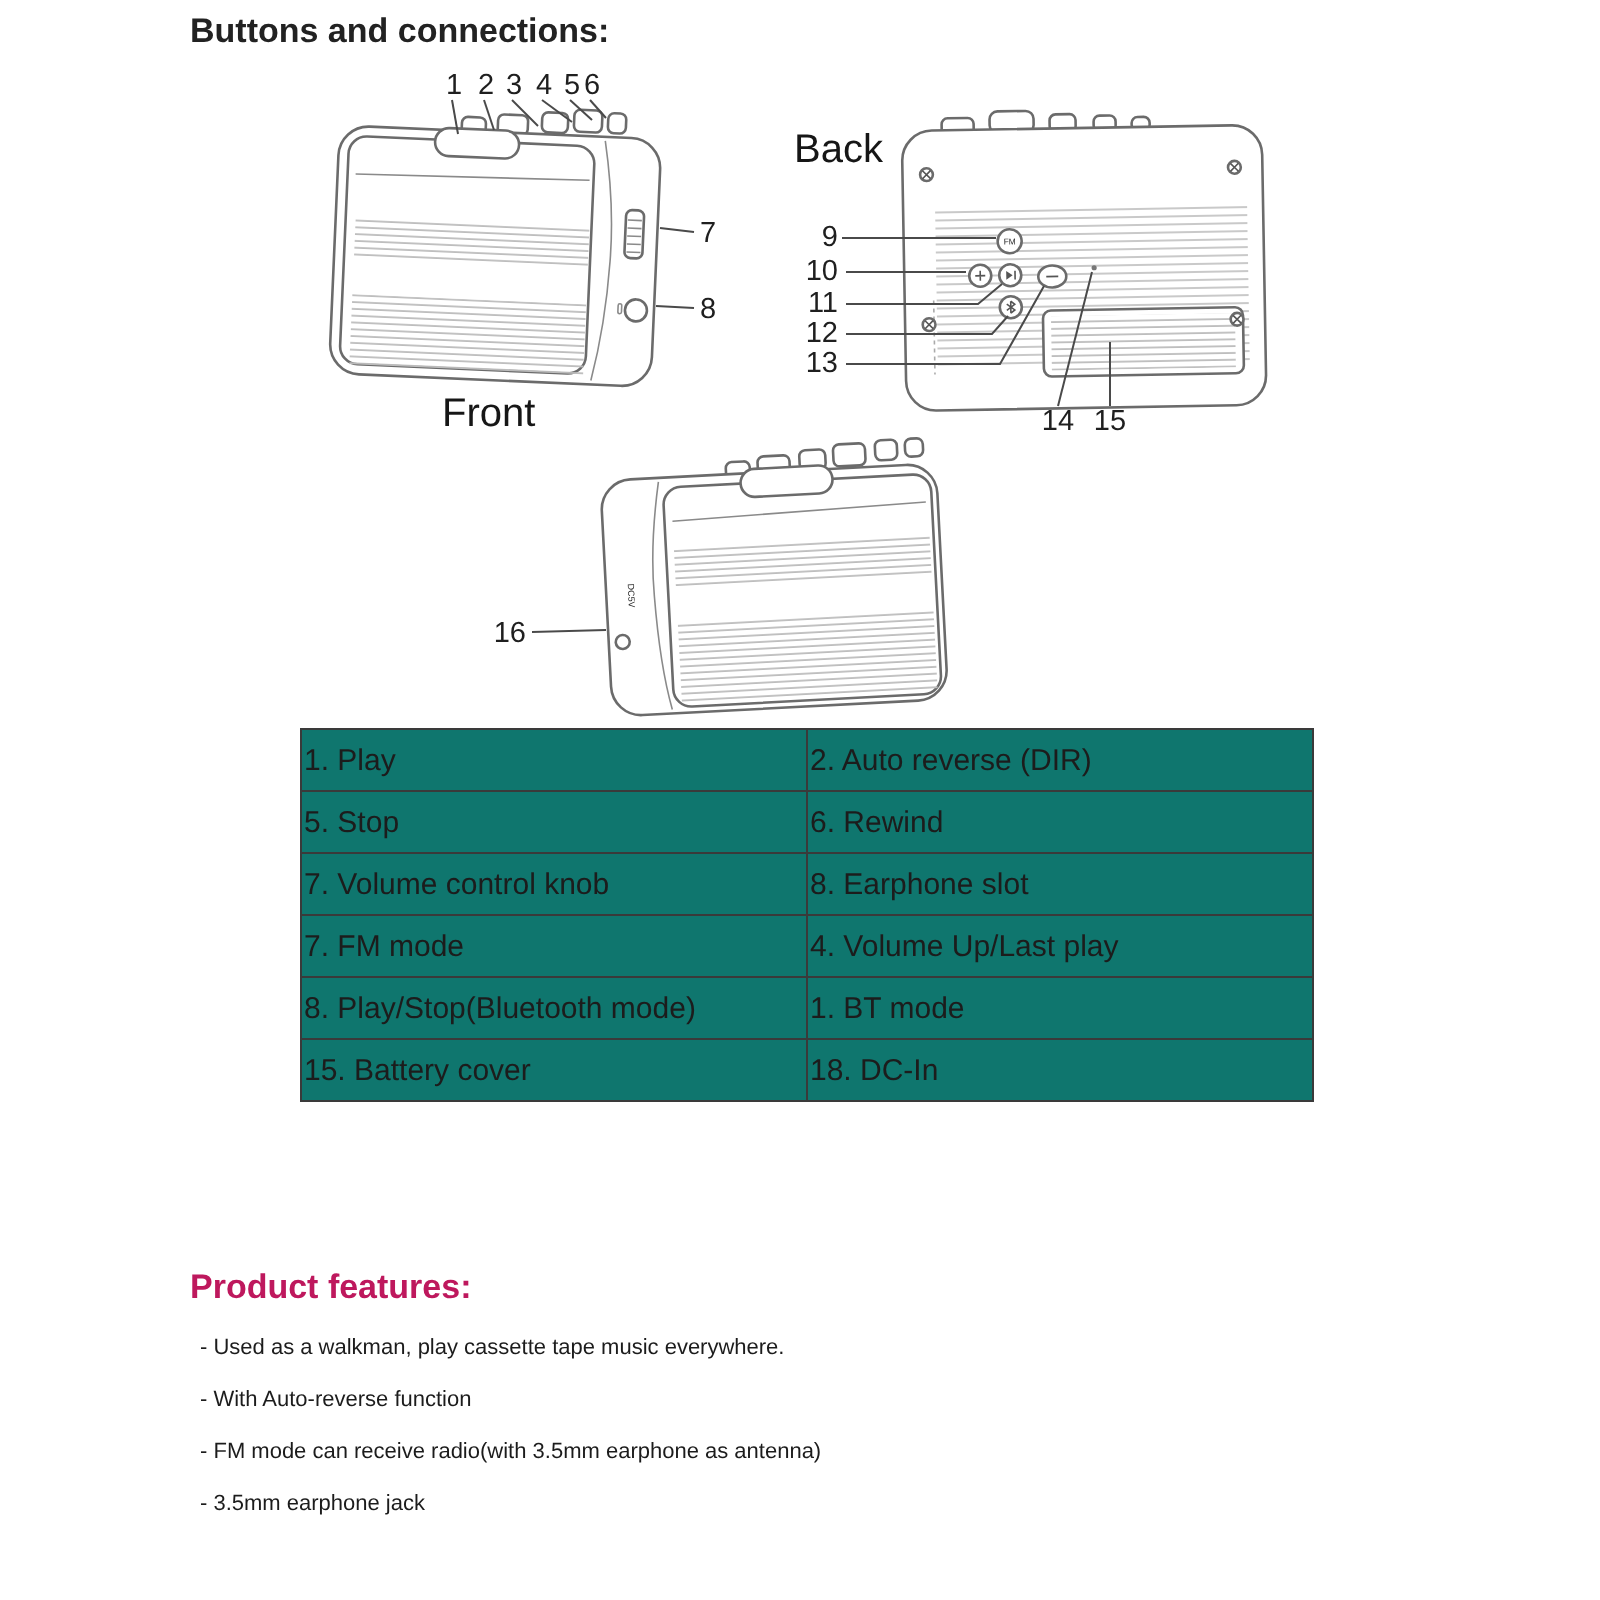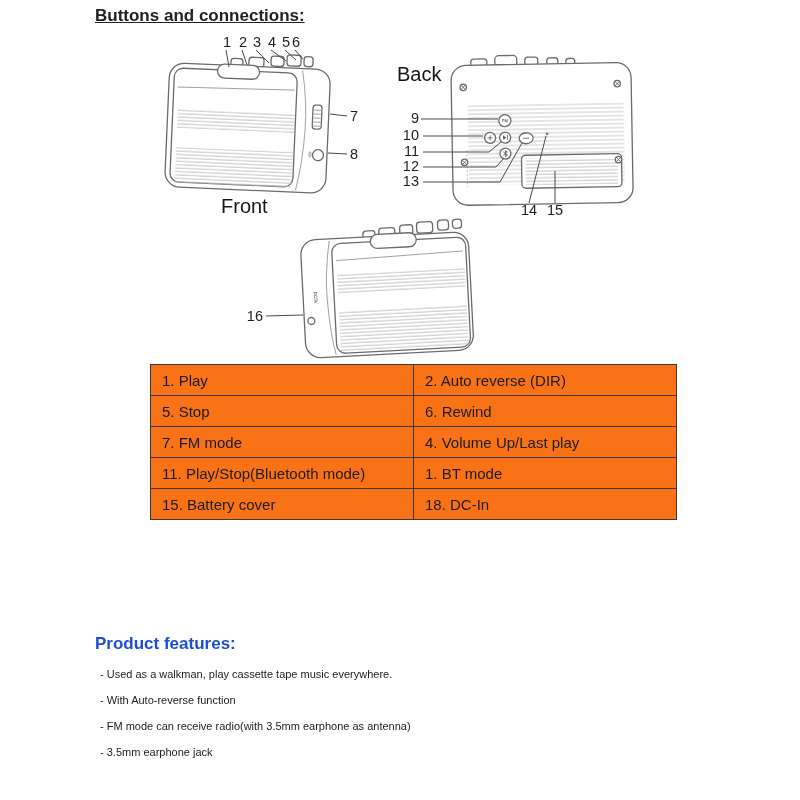--- a/index.html
+++ b/index.html
@@ -1,31 +1,31 @@
 <!DOCTYPE html>
 <html><head>
 <meta charset="utf-8">
 <style>
   html,body{margin:0;padding:0;background:#fff;}
   body{width:800px;height:800px;position:relative;overflow:hidden;
        font-family:"Liberation Sans",sans-serif;color:#1a1a1a;}
-  .page-title{position:absolute;left:95px;top:6px;font-size:17px;font-weight:bold;color:#222;text-decoration:underline;}
+  .page-title{position:absolute;left:95px;top:6px;font-size:17px;font-weight:bold;color:#222;}
   svg{position:absolute;left:0;top:0;}
   svg text{font-family:"Liberation Sans",sans-serif;fill:#1f1f1f;}
   .callout{font-size:14.5px;}
   .view-label{font-size:20px;fill:#161616;}
   .dev{stroke:#6b6b6b;stroke-width:1.3;fill:#ffffff;}
   .thin{stroke:#8a8a8a;stroke-width:0.8;fill:none;}
   .lead{stroke:#4a4a4a;stroke-width:1;fill:none;}
   .glyph{stroke:#555;stroke-width:0.8;fill:none;}
   table.parts{position:absolute;left:150px;top:364px;border-collapse:collapse;table-layout:fixed;}
   table.parts td{width:251px;height:30px;border:1.5px solid #3a3a3a;font-size:15px;
-       padding:0 0 0 11px;color:#1c1c1c;vertical-align:middle;background:#f97316;}
+       padding:0 0 0 1px;color:#1c1c1c;vertical-align:middle;background:#0f766e;}
   .features{position:absolute;left:95px;top:634px;width:660px;}
-  .features h2{margin:0 0 7px 0;font-size:17px;font-weight:bold;color:#1d4ed8;}
+  .features h2{margin:0 0 7px 0;font-size:17px;font-weight:bold;color:#be185d;}
   .features .item{font-size:11px;line-height:26px;color:#1c1c1c;padding-left:5px;}
 </style>
 </head>
 <body>
 
 <div class="page-title">Buttons and connections:</div>
 
 <svg width="800" height="362" viewBox="0 0 800 362">
   <defs>
     <pattern id="ridge34" width="6" height="3.4" patternUnits="userSpaceOnUse">
@@ -177,25 +177,29 @@
   <tbody>
     <tr>
         <td>1. Play</td>
         <td>2. Auto reverse (DIR)</td>
       </tr>
     <tr>
         <td>5. Stop</td>
         <td>6. Rewind</td>
       </tr>
     <tr>
+        <td>7. Volume control knob</td>
+        <td>8. Earphone slot</td>
+      </tr>
+    <tr>
         <td>7. FM mode</td>
         <td>4. Volume Up/Last play</td>
       </tr>
     <tr>
-        <td>11. Play/Stop(Bluetooth mode)</td>
+        <td>8. Play/Stop(Bluetooth mode)</td>
         <td>1. BT mode</td>
       </tr>
     <tr>
         <td>15. Battery cover</td>
         <td>18. DC-In</td>
       </tr>
   </tbody>
 </table>
 
 <div class="features">

